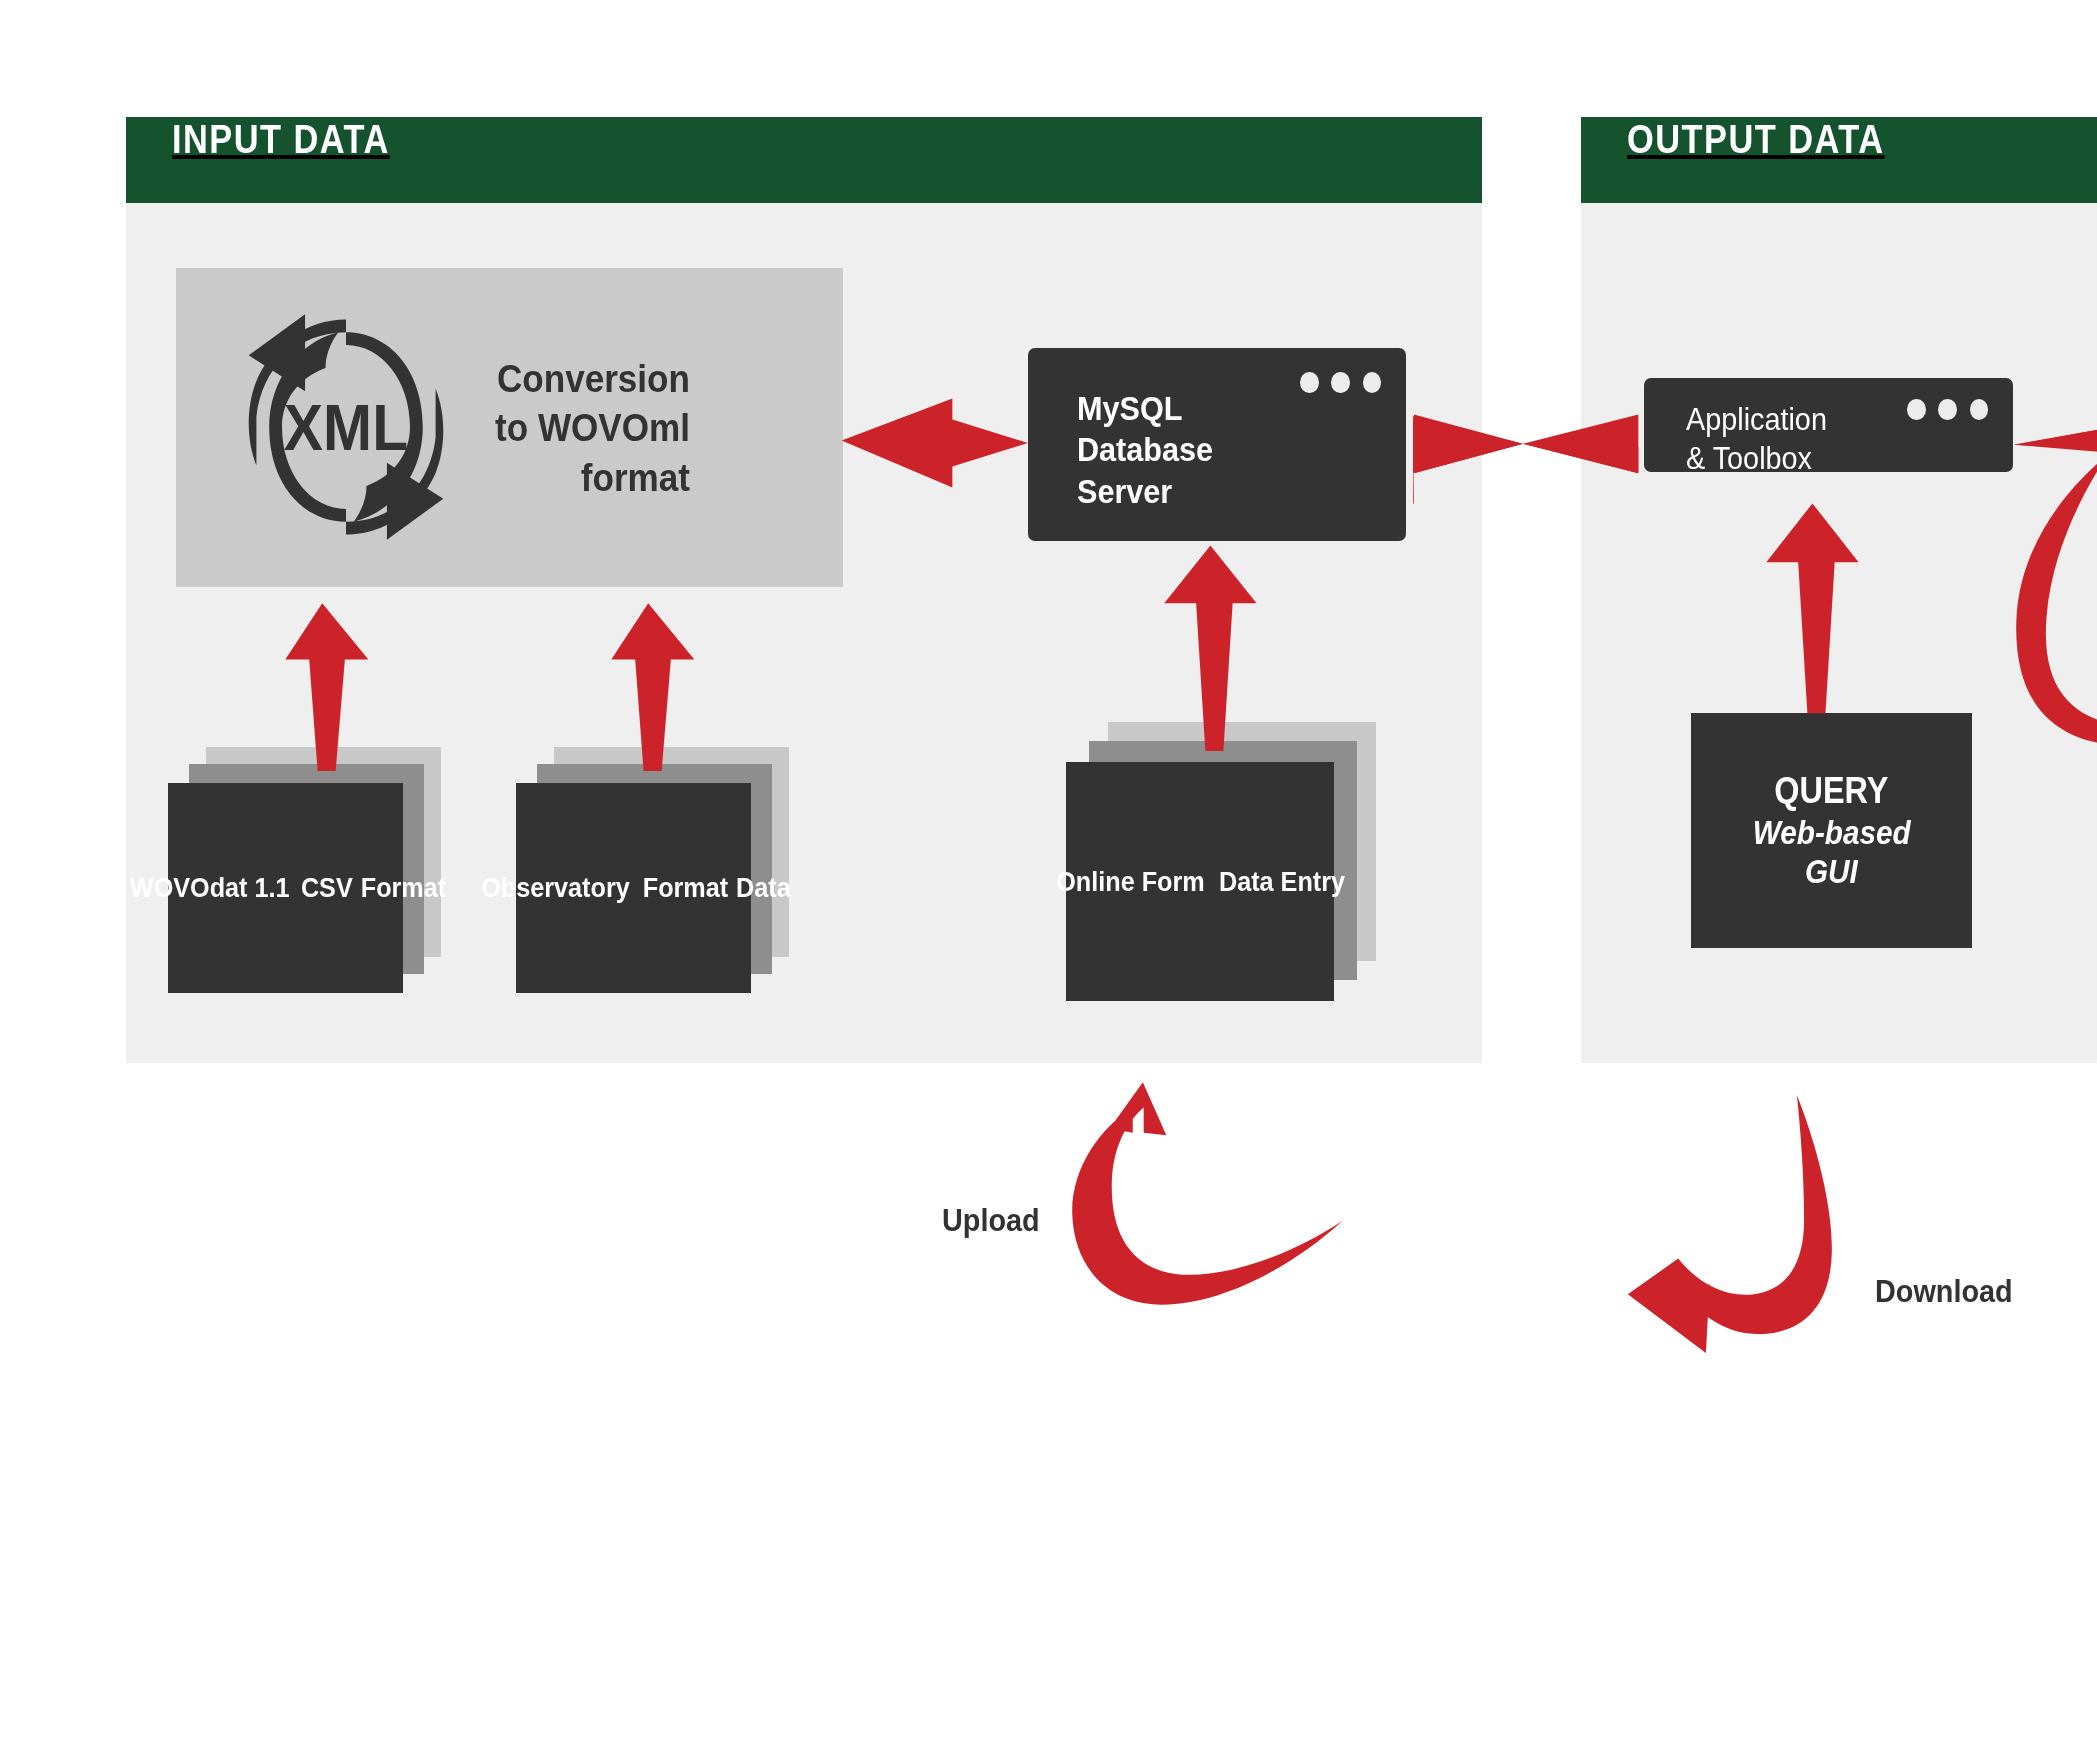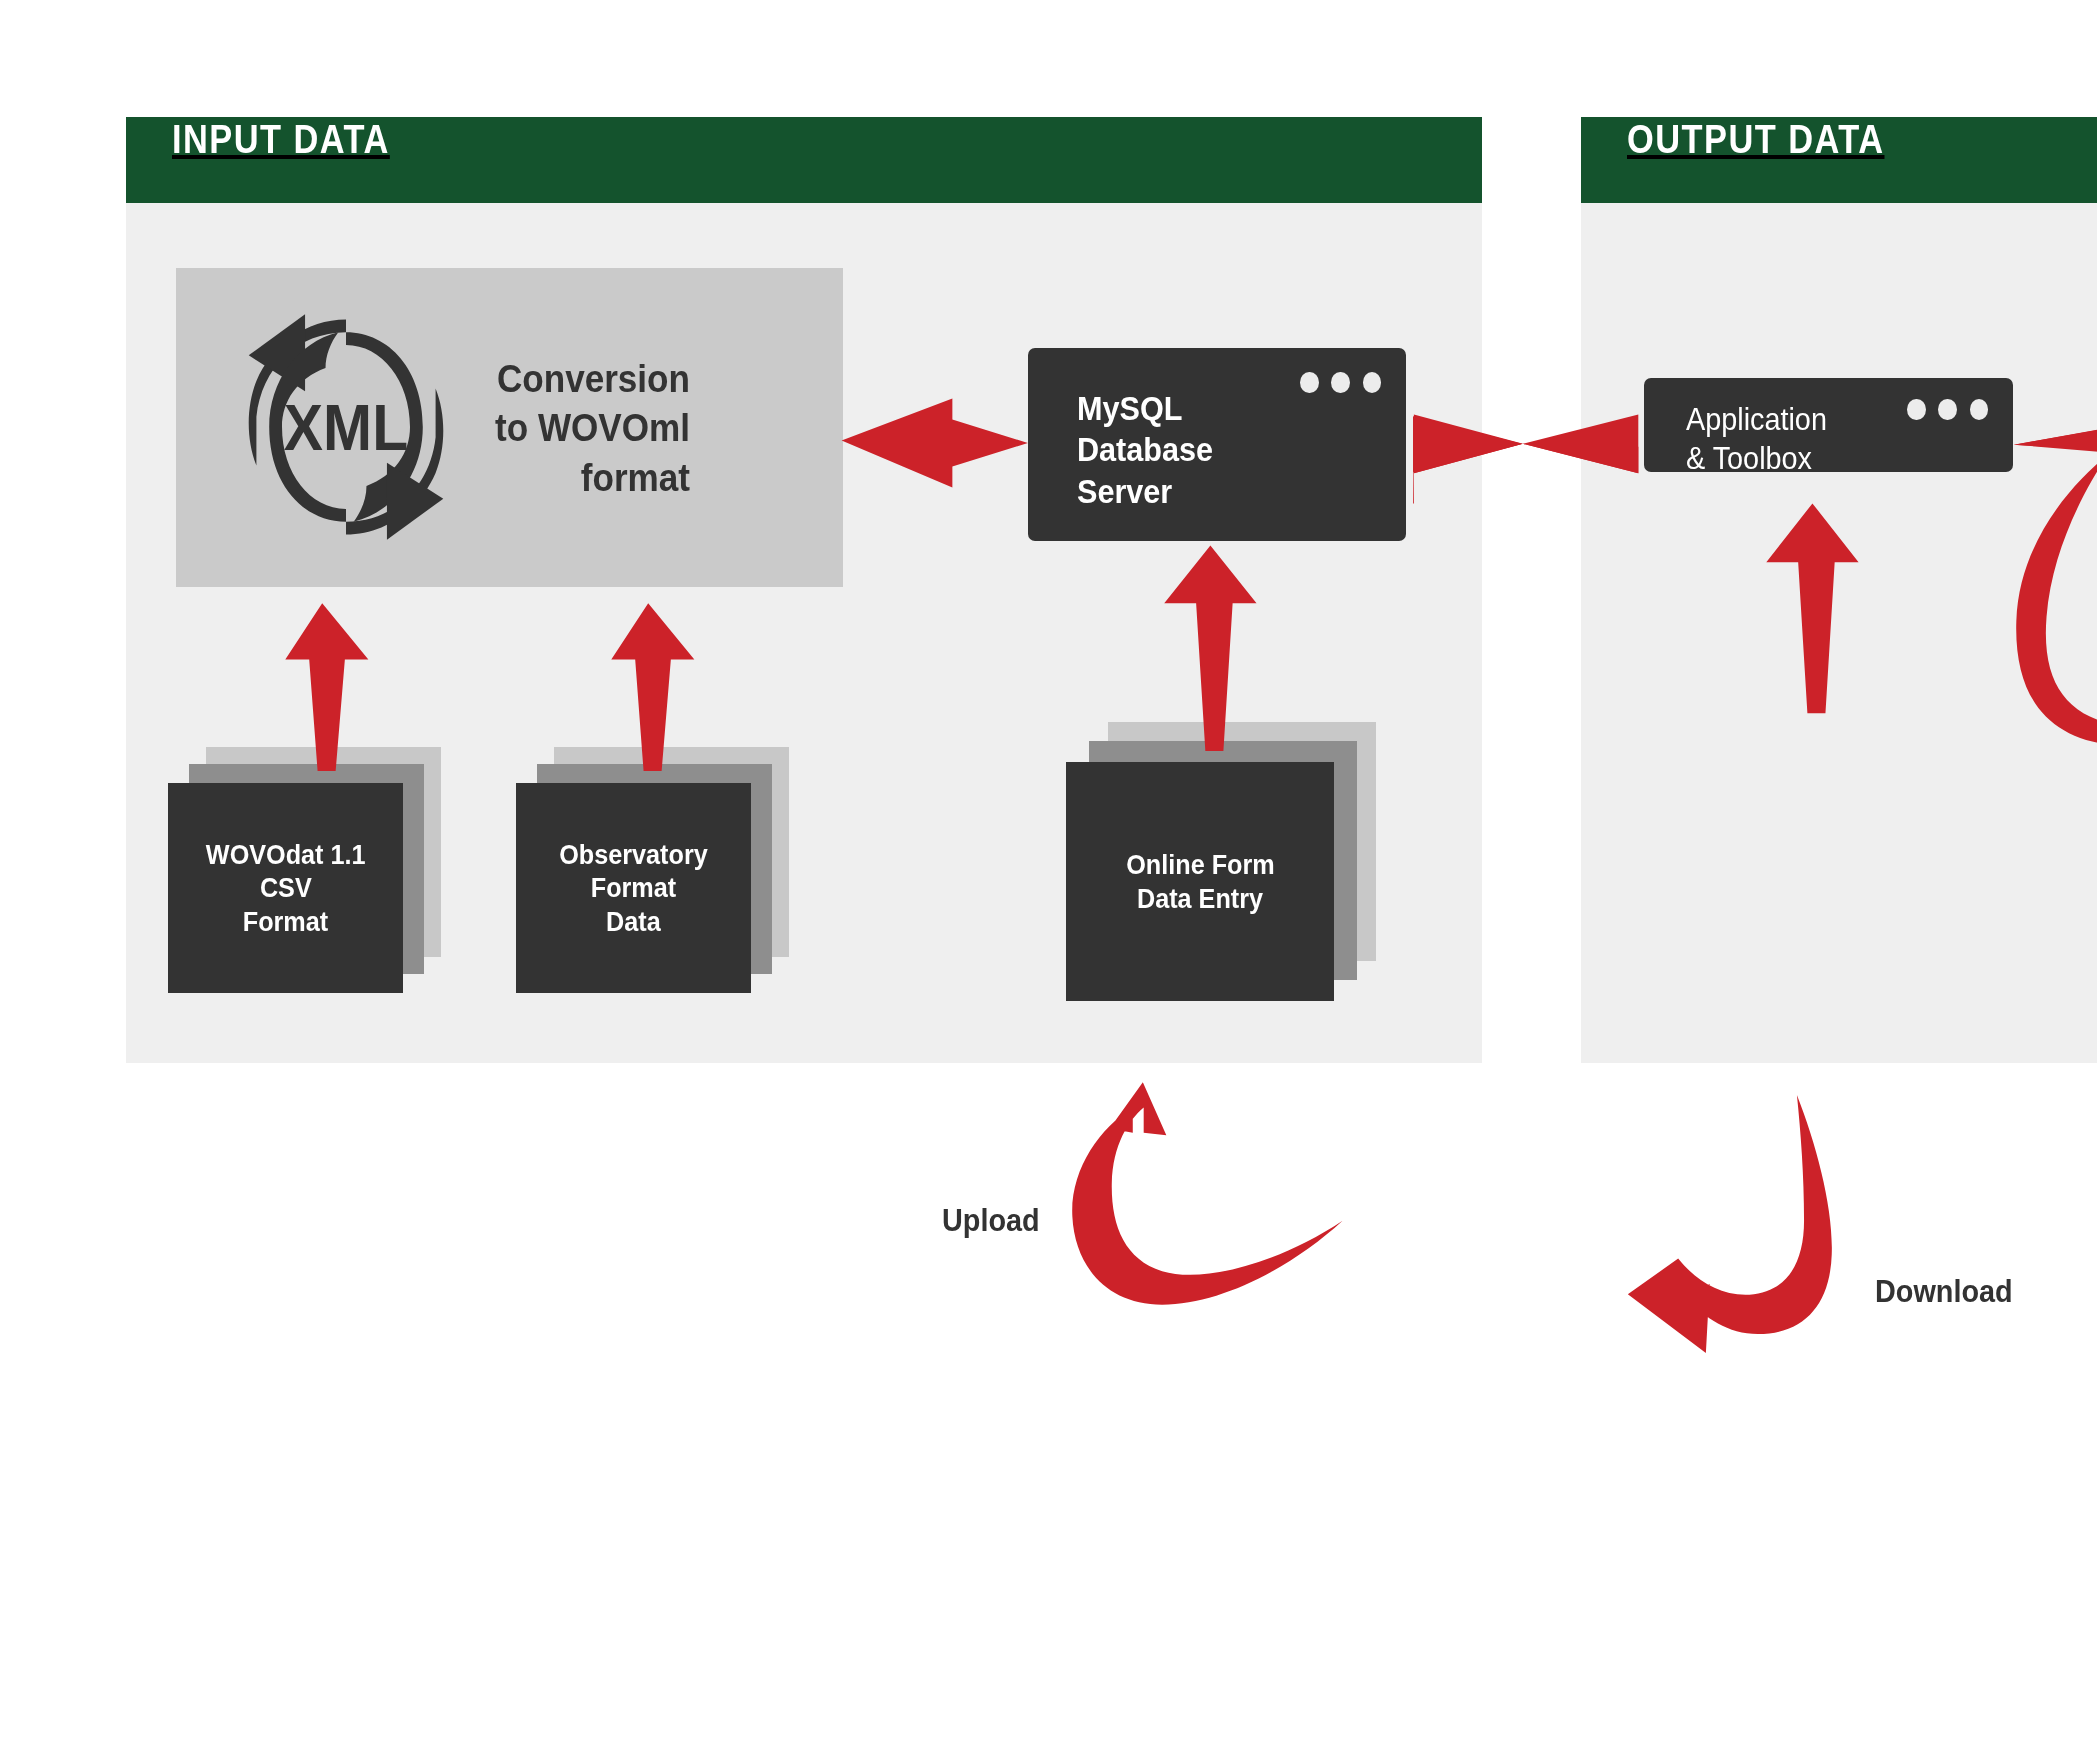--- a/index.html
+++ b/index.html
@@ -93,21 +93,21 @@
   .sheet {
     position: absolute;
     box-sizing: border-box;
   }
   .sheet.back  { background: #c8c8c8; }
   .sheet.mid   { background: #8e8e8e; }
   .sheet.front {
     background: #333333;
     color: #ffffff;
     display: flex;
-    flex-direction: column;
+    flex-direction: row;
     align-items: center;
     justify-content: center;
     text-align: center;
   }
 
   
   .win {
     position: absolute;
     background: #333333;
     border-radius: 7px;
@@ -236,20 +236,25 @@
   <div class="win" style="left:1644px; top:378px; width:369px; height:94px;">
     <div class="win-dots" style="right:25px; top:21px;">
       <span class="dot"></span>
       <span class="dot"></span>
       <span class="dot"></span>
     </div>
     <div class="win-label regular" style="left:42px; top:22px; font-size:32px;">Application
 &amp; Toolbox</div>
   </div>
 
+  <div class="node" style="left:1691px; top:713px; width:281px; height:235px;">
+    <div class="node-line" style="font-size:36px;">QUERY</div>
+    <div class="node-line ital" style="font-size:33px;">Web-based</div>
+    <div class="node-line ital" style="font-size:33px;">GUI</div>
+  </div>
 
 
   <div class="caption" style="left:942px; top:1202px;">Upload</div>
   <div class="caption" style="left:1875px; top:1273px;">Download</div>
 
   <svg class="layer" viewBox="0 0 6600 4200" preserveAspectRatio="none">
     <g fill="#cc2229">
 
       <g>
         <path d="M 768,1438 L 878,1572 L 822,1572 L 800,1838 L 757,1838 L 737,1572 L 680,1572 Z"></path>

